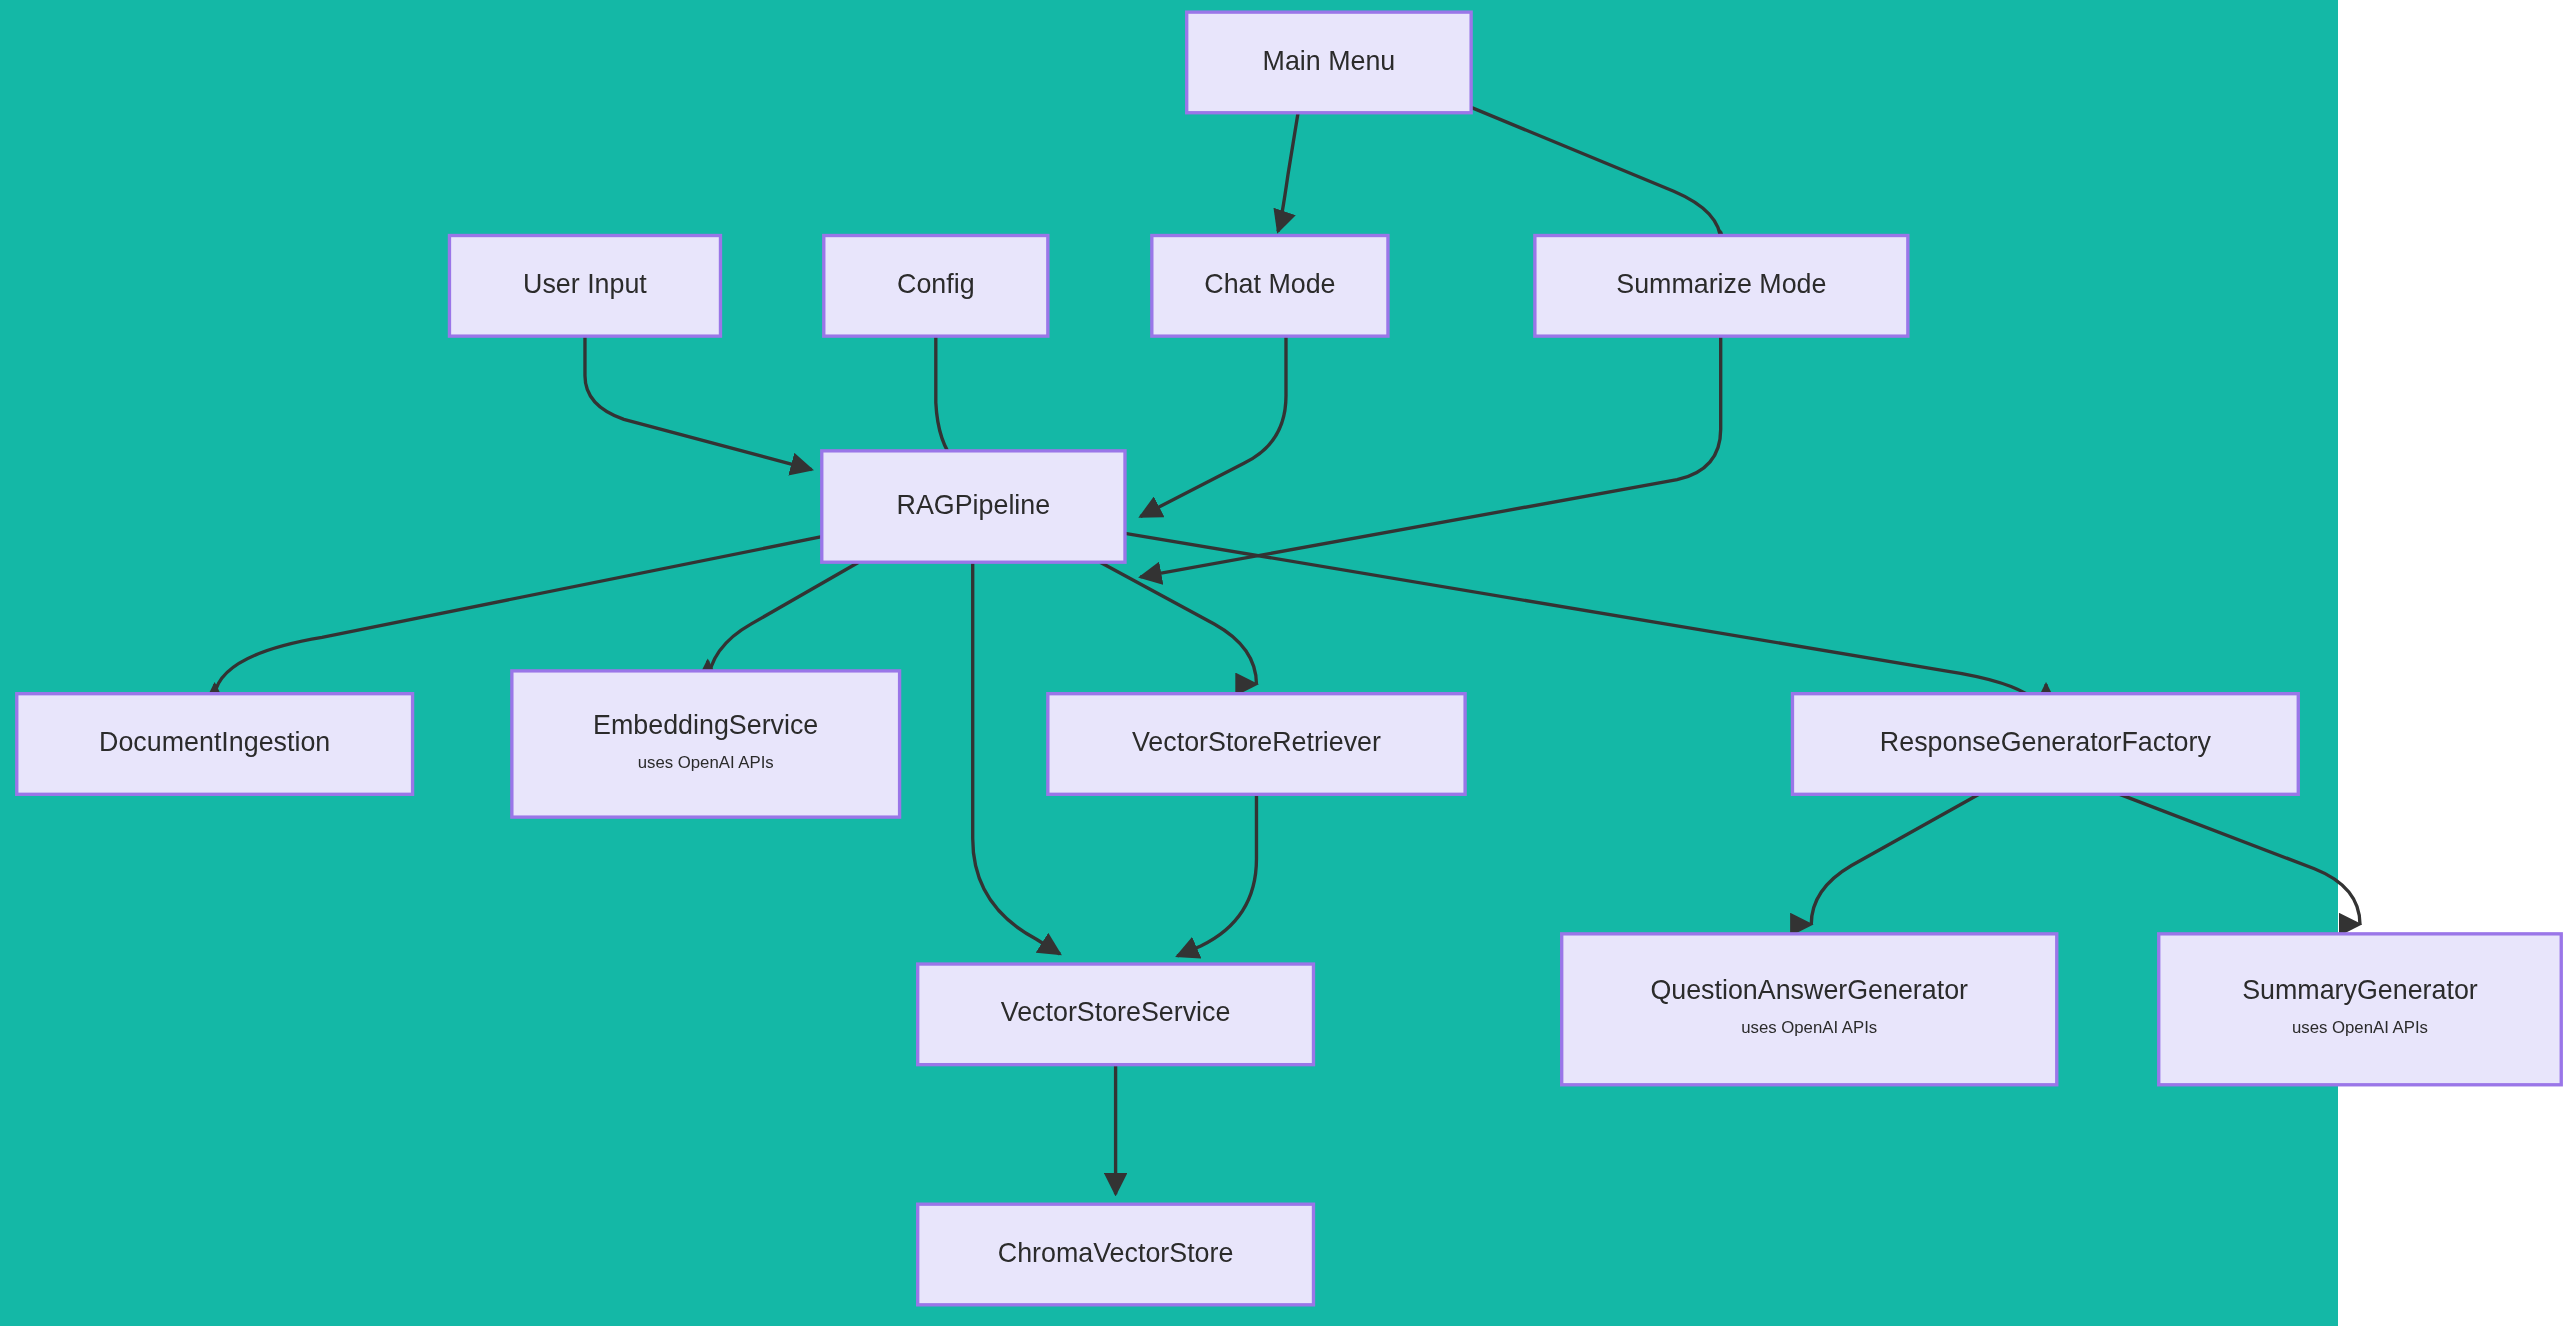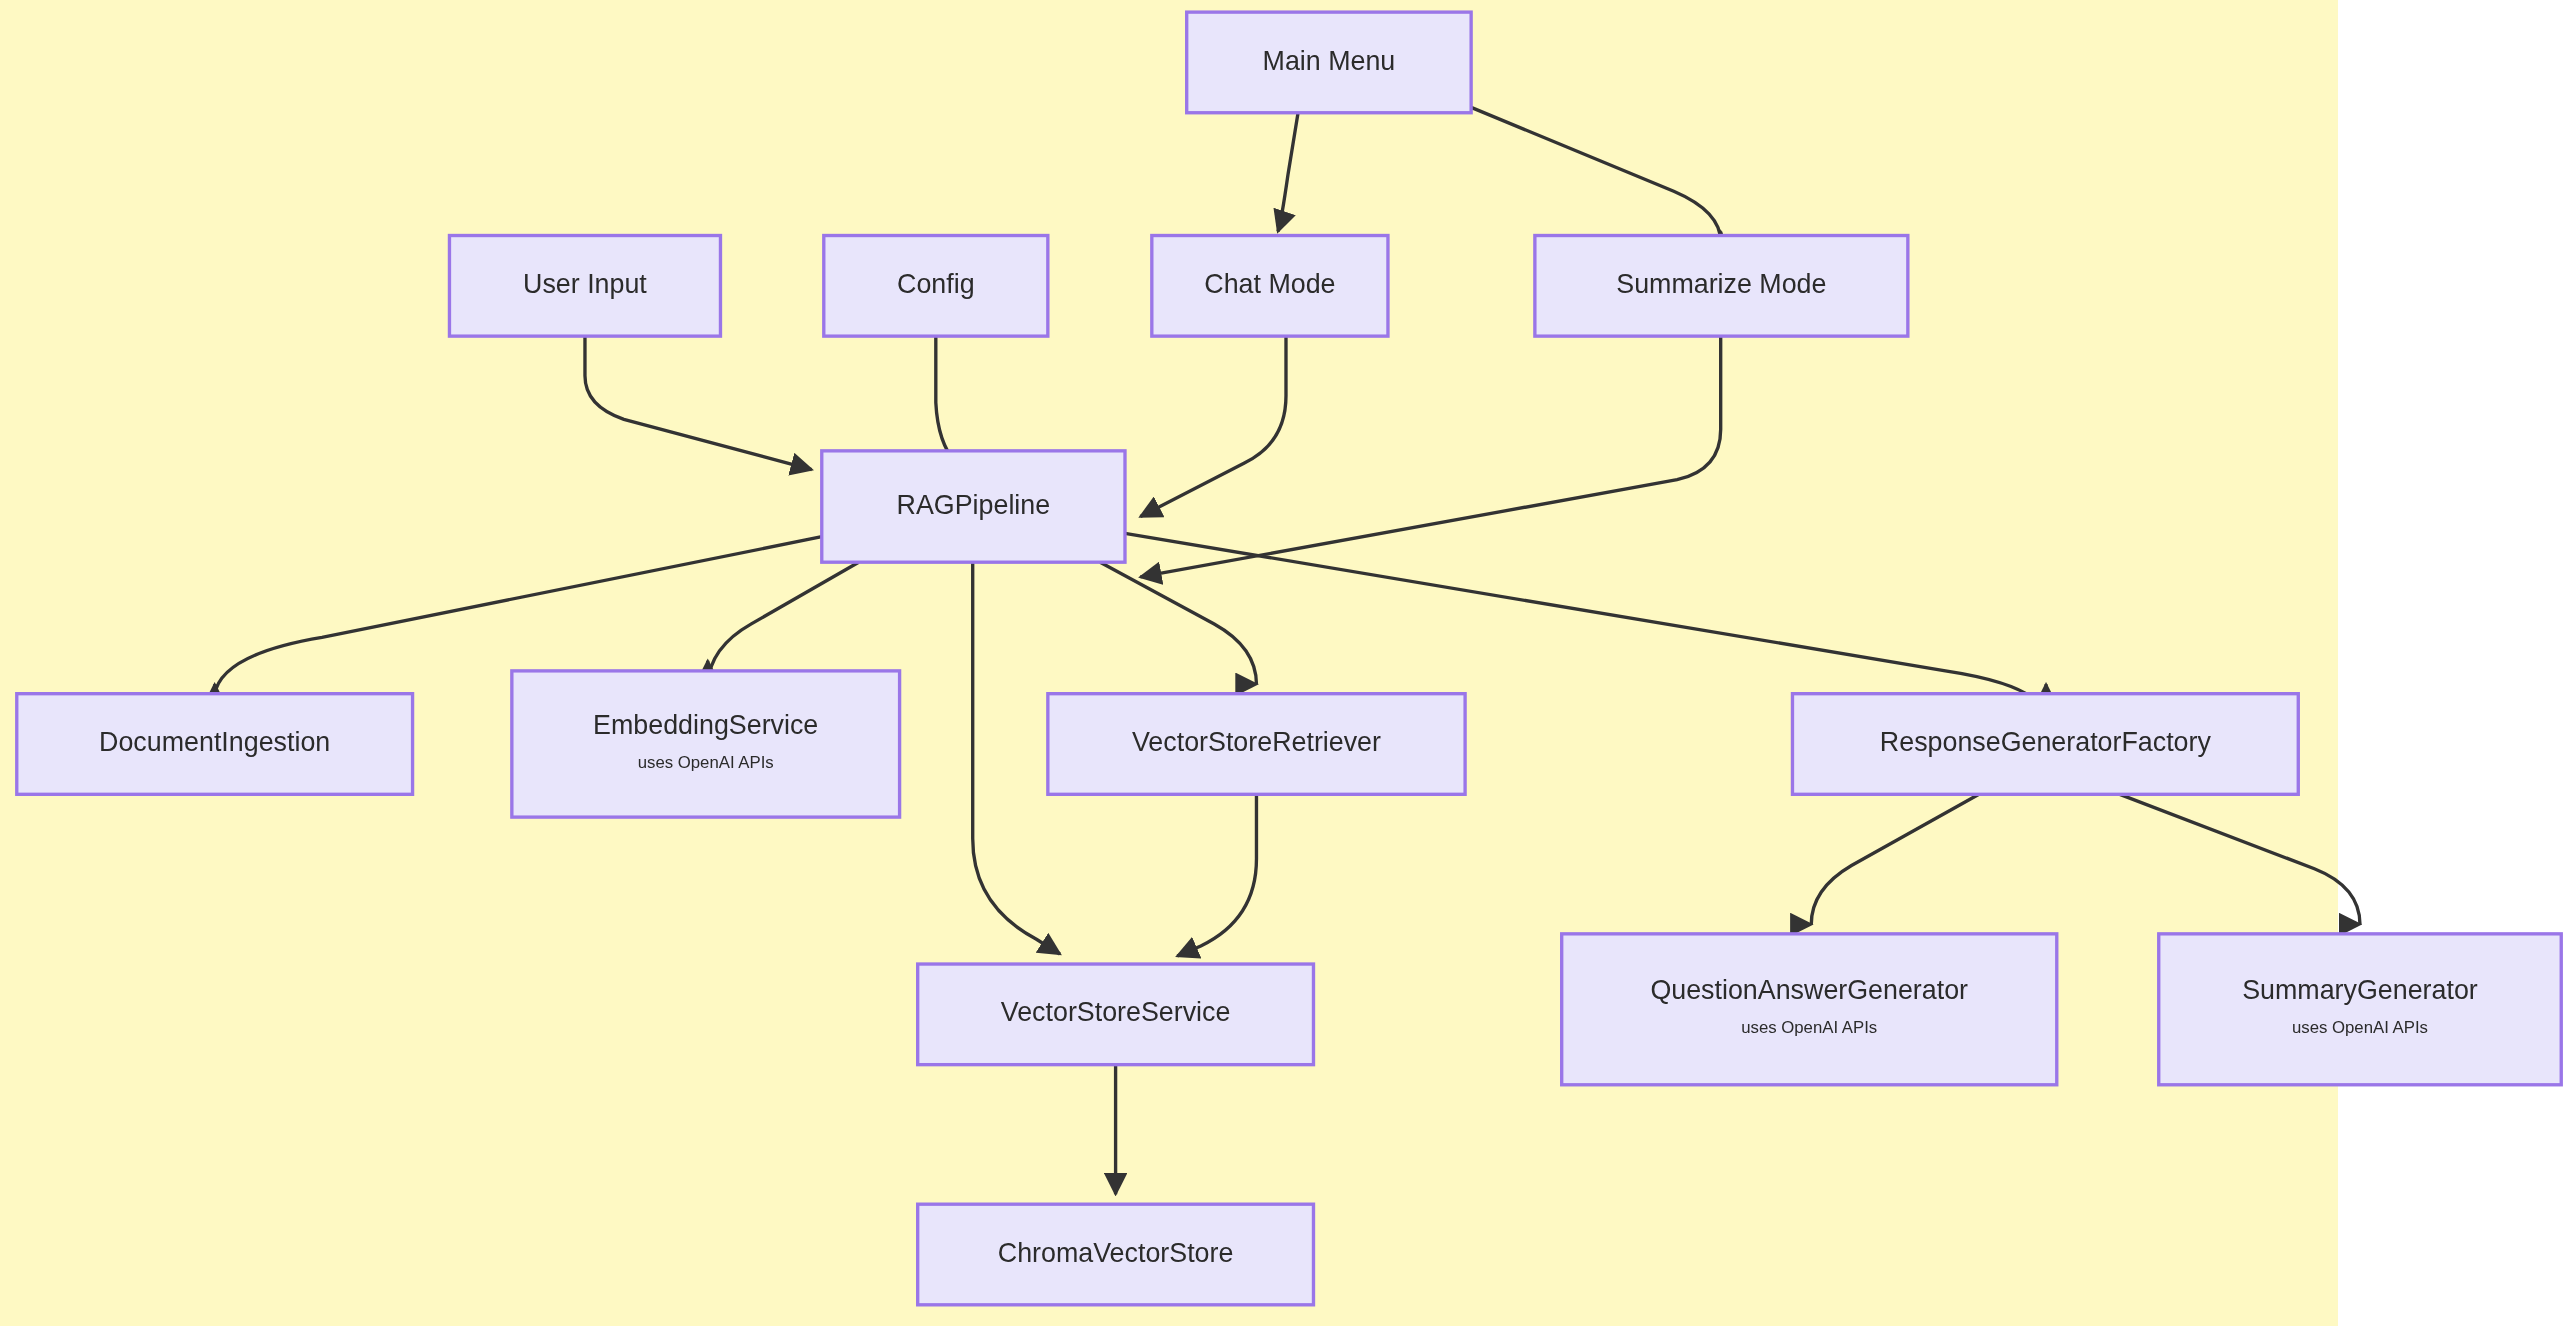--- a/index.html
+++ b/index.html
@@ -10,21 +10,21 @@
   body {
     width: 2576px;
     height: 1327px;
     font-family: "Liberation Sans", sans-serif;
     overflow: hidden;
   }
   #diagram-root {
     position: relative;
     width: 2338px;
     height: 1327px;
-    background: #fef9c3;
+    background: #14b8a6;
   }
   svg#flowchart {
     position: absolute;
     top: 0;
     left: 0;
     width: 2576px;
     height: 1327px;
     display: block;
   }
   .node-rect {

